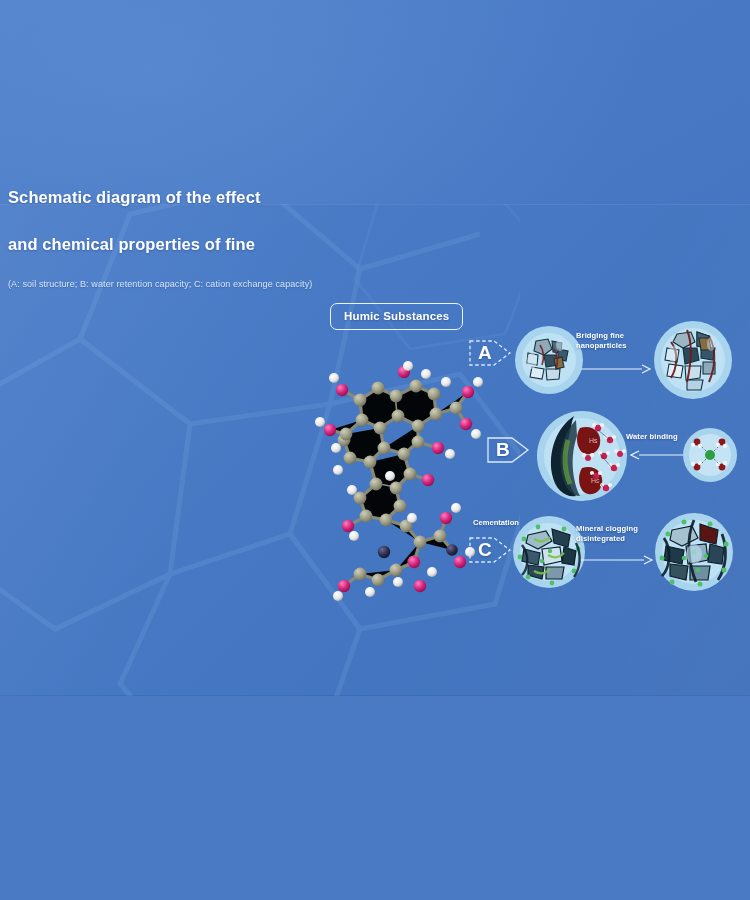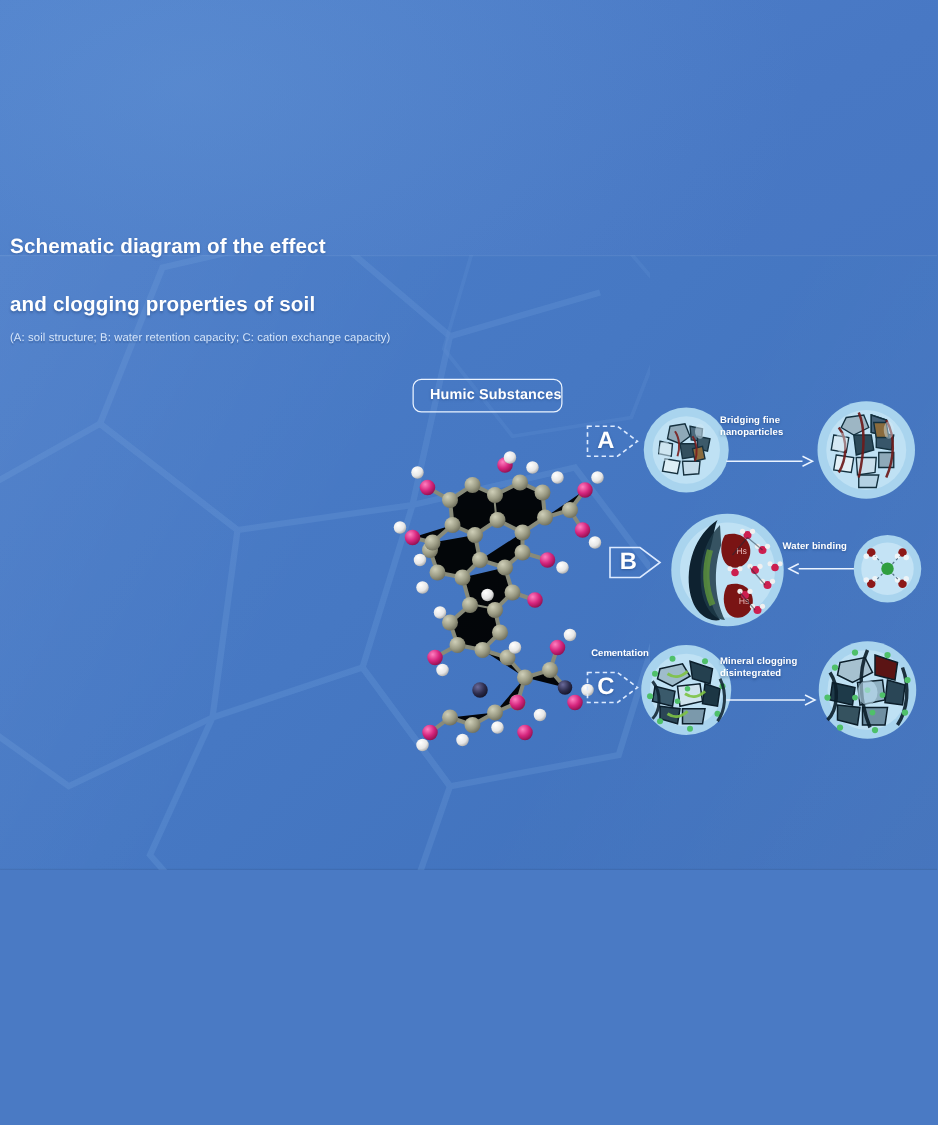--- a/index.html
+++ b/index.html
@@ -59,36 +59,36 @@
     font-weight:bold;
     line-height:1.42;
     letter-spacing:.1px;
     text-shadow:0 1px 2px rgba(20,50,100,.35);
     margin:0;
   }
   .subtitle{
     color:#d6e6fb;
     font-size:9px;
     letter-spacing:.1px;
-    margin:9px 0 0 0;
+    margin:23px 0 0 0;
     text-shadow:0 1px 1px rgba(20,50,100,.3);
   }
   .attribution{
     color:#ffffff;
     font-size:9.5px;
     font-weight:bold;
     margin:38px 0 0 0;
     letter-spacing:.1px;
     text-shadow:0 1px 1px rgba(20,50,100,.3);
   }
 
   
   .hs-pill{
     position:absolute;left:330px;top:303px;
-    padding:6px 0 7px 13px;
+    padding:6px 13px 7px 13px;
     border:1.4px solid #eaf3ff;
     border-radius:7px;
     color:#ffffff;
     font-size:11.5px;
     font-weight:600;
     letter-spacing:.15px;
     white-space:nowrap;
     text-shadow:0 1px 2px rgba(20,50,100,.35);
   }
 
@@ -157,21 +157,21 @@
       </g>
     </svg>
 
     <div class="diag-sheen"></div>
   </div>
 
   <div class="text-block">
     <h1 class="title">
       <span>Schematic diagram of the effect</span><br>
       <br>
-      <span>and clogging properties of soil</span>
+      <span>and chemical properties of fine</span>
     </h1>
     <p class="subtitle">(A: soil structure; B: water retention capacity; C: cation exchange capacity)</p>
   </div>
 
   <div class="hs-pill">Humic Substances</div>
 
   <svg class="molecule" viewBox="0 0 200 280">
     <defs>
       <radialGradient id="gC" cx="35%" cy="30%" r="75%">
         <stop offset="0%" stop-color="#cfcfb8"></stop>

